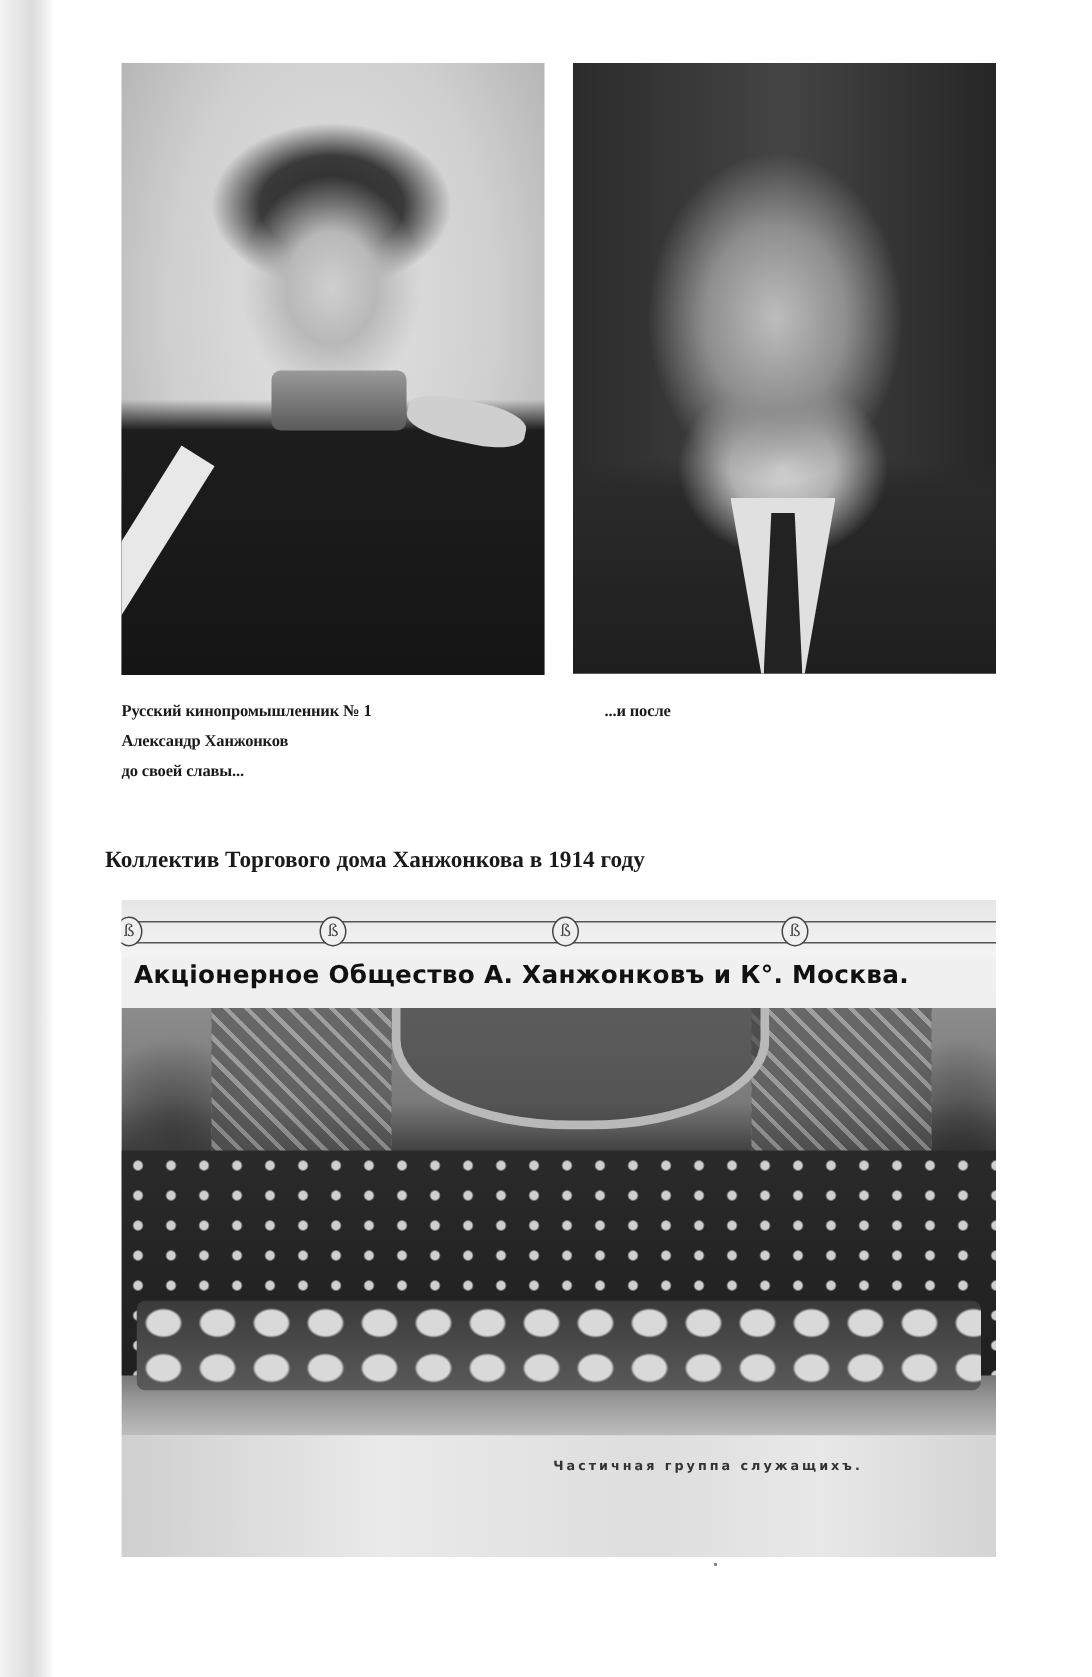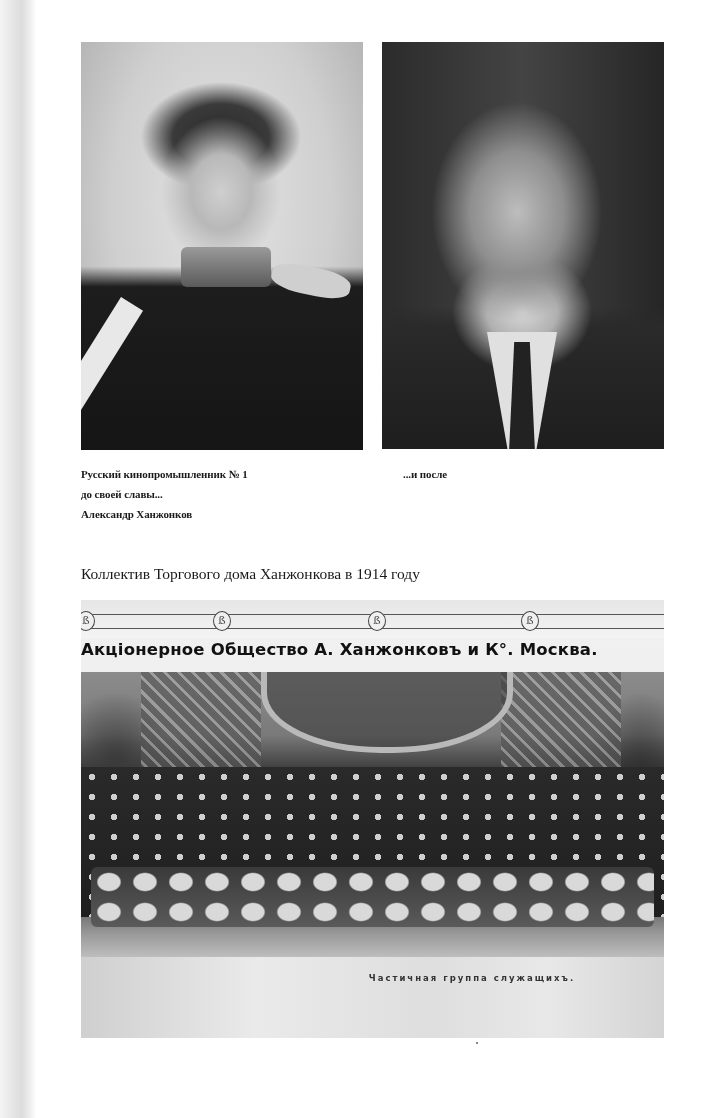--- a/index.html
+++ b/index.html
@@ -55,21 +55,21 @@
     background: #222; clip-path: polygon(20% 0, 80% 0, 100% 100%, 0 100%);
   }
   .caption {
     position: absolute; font-size: 11px; line-height: 20px; font-weight: bold; color: #1a1a1a;
     letter-spacing: -0.1px;
   }
   #caption-left { left: 81px; top: 464px; width: 290px; }
   #caption-right { left: 403px; top: 464px; width: 200px; }
   #caption-left div, #caption-right div { white-space: nowrap; }
   #group-heading {
-    position: absolute; left: 81px; top: 565px; font-size: 15.5px; font-weight: normal;
+    position: absolute; left: 70px; top: 565px; font-size: 15.5px; font-weight: bold;
     white-space: nowrap; color: #1a1a1a;
   }
   
   #group-plate {
     position: absolute; left: 81px; top: 600px; width: 583px; height: 438px;
     background: linear-gradient(180deg, #f1f1f1 0%, #e9e9e9 100%);
     overflow: hidden;
   }
   .banner {
     position: absolute; left: 0; top: 0; width: 583px; height: 38px;
@@ -78,21 +78,21 @@
   .banner .line {
     position: absolute; left: 0; width: 583px; height: 1px; background: #555;
   }
   .banner .scroll {
     position: absolute; top: 11px; width: 16px; height: 18px;
     border: 1.5px solid #444; border-radius: 50%; background: #f0f0f0;
     font-size: 11px; line-height: 17px; text-align: center; color: #444;
     font-family: "DejaVu Serif", serif;
   }
   #group-title {
-    position: absolute; left: 0; top: 40px; width: 525px; text-align: left;
+    position: absolute; left: 0; top: 40px; width: 525px; text-align: right;
     font-family: "DejaVu Sans", sans-serif; font-weight: bold; font-size: 16.5px;
     color: #111; letter-spacing: 0.2px;
   }
   #group-photo {
     position: absolute; left: 0; top: 72px; width: 583px; height: 285px;
     background:
       radial-gradient(ellipse 60px 70px at 35px 90px, #3a3a3a 0%, rgba(0,0,0,0) 100%),
       radial-gradient(ellipse 55px 90px at 560px 110px, #2e2e2e 0%, rgba(0,0,0,0) 100%),
       linear-gradient(180deg, #8c8c8c 0%, #7a7a7a 22%, #2a2a2a 38%, #3a3a3a 60%, #4a4a4a 78%, #9a9a9a 92%, #bdbdbd 100%);
   }
@@ -144,22 +144,22 @@
   <div class="epaulette"></div>
 </div>
 
 <div class="photo" id="photo-old">
   <div class="shirt"></div>
   <div class="tie"></div>
 </div>
 
 <div class="caption" id="caption-left">
   <div>Русский кинопромышленник № 1</div>
+  <div>Александр Ханжонков</div>
   <div>до своей славы...</div>
-  <div>Александр Ханжонков</div>
 </div>
 
 <div class="caption" id="caption-right">
   <div>...и после</div>
 </div>
 
 <div id="group-heading">Коллектив Торгового дома Ханжонкова в  1914 году</div>
 
 <div id="group-plate">
   <div class="banner">

